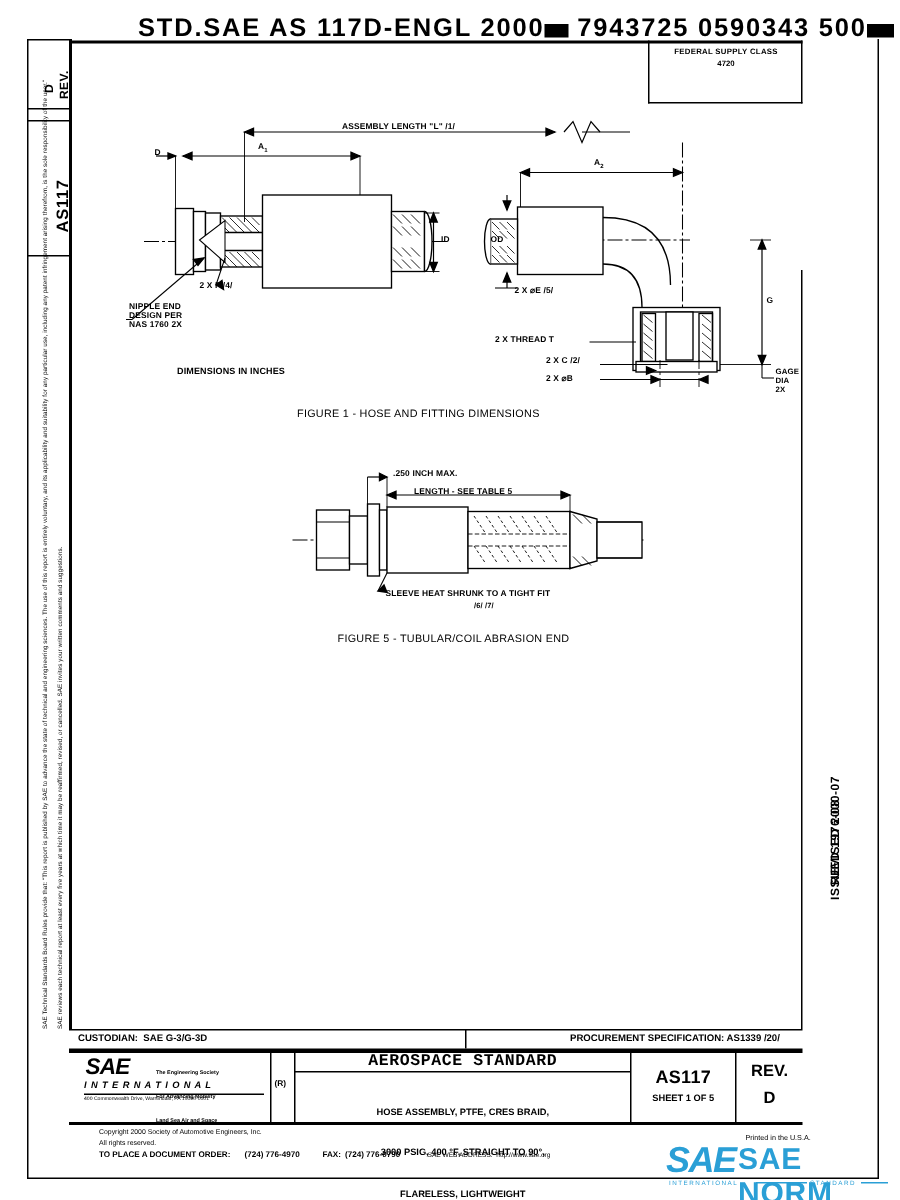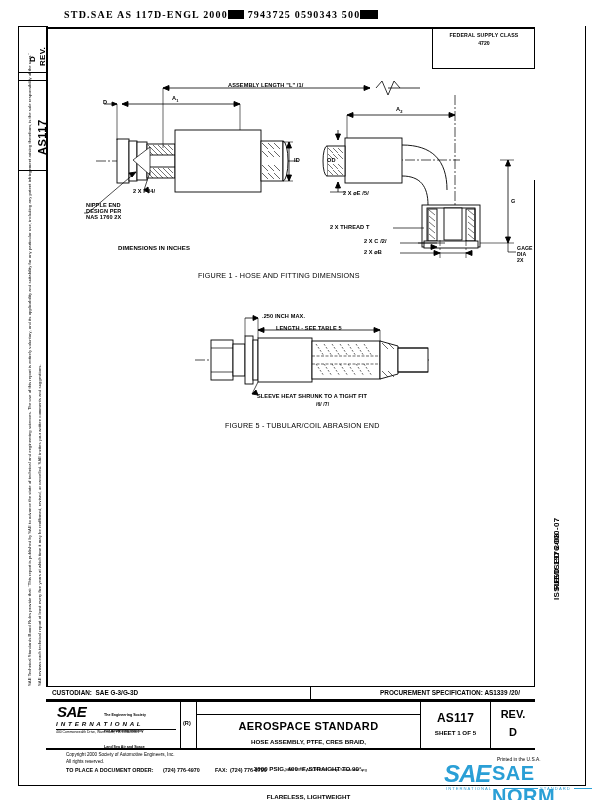--- a/index.html
+++ b/index.html
@@ -4,22 +4,22 @@
 <style>
   html,body{margin:0;padding:0;background:#fff;}
   body{width:600px;height:800px;font-family:"Liberation Sans",sans-serif;color:#000;overflow:hidden;}
   #page{position:relative;width:600px;height:800px;background:#ffffff;}
 
   .txt{position:absolute;white-space:pre;line-height:1.15;}
   .bold{font-weight:bold;}
   .ctr{text-align:center;}
 
   
-  #barcode-line{position:absolute;left:64px;top:9px;font-family:Liberation Serif, serif;
-    font-size:10px;font-weight:bold;letter-spacing:1.2px;}
+  #barcode-line{position:absolute;left:92px;top:9px;font-family:Liberation Sans, sans-serif;
+    font-size:17px;font-weight:bold;letter-spacing:1.2px;}
   .blk{display:inline-block;width:16px;height:9px;background:#000;vertical-align:-1px;}
   .blk2{display:inline-block;width:18px;height:9px;background:#000;vertical-align:-1px;}
 
   
   .ln{position:absolute;background:#000;}
   .hl{height:1px;}
   .vl{width:1px;}
   .hl2{height:2px;}
   .vl2{width:2px;}
 
@@ -304,21 +304,21 @@
     <div>The Engineering Society</div>
     <div>For Advancing Mobility</div>
     <div>Land Sea Air and Space</div>
   </div>
   <div class="txt bold" style="left:56px;top:720px;font-size:6.2px;letter-spacing:.6px;font-style:italic;">I N T E R N A T I O N A L</div>
   <div class="ln hl" style="left:56px;top:729px;width:120px;height:1px;"></div>
   <div class="txt" style="left:56px;top:731px;font-size:3.4px;">400 Commonwealth Drive, Warrendale, PA 15096-0001</div>
 
   <div class="txt bold" style="left:183px;top:720px;font-size:5.6px;">(R)</div>
 
-  <div class="txt bold ctr" style="left:197px;top:720px;width:223px;font-size:11px;letter-spacing:.4px;">AEROSPACE STANDARD</div>
+  <div class="txt bold ctr" style="left:197px;top:702px;width:223px;font-size:11px;letter-spacing:.4px;font-family:Liberation Mono, monospace;">AEROSPACE STANDARD</div>
 
   <div class="txt bold ctr" style="left:197px;top:718px;width:223px;font-size:6.2px;line-height:1.5;">
     <div>HOSE ASSEMBLY, PTFE, CRES BRAID,</div>
     <div>3000 PSIG, 400 °F, STRAIGHT TO 90°,</div>
     <div>FLARELESS, LIGHTWEIGHT</div>
   </div>
 
   <div class="txt bold ctr" style="left:421px;top:712px;width:69px;font-size:12px;letter-spacing:.2px;">AS117</div>
   <div class="txt bold ctr" style="left:421px;top:729px;width:69px;font-size:6.2px;">SHEET 1 OF 5</div>
 

